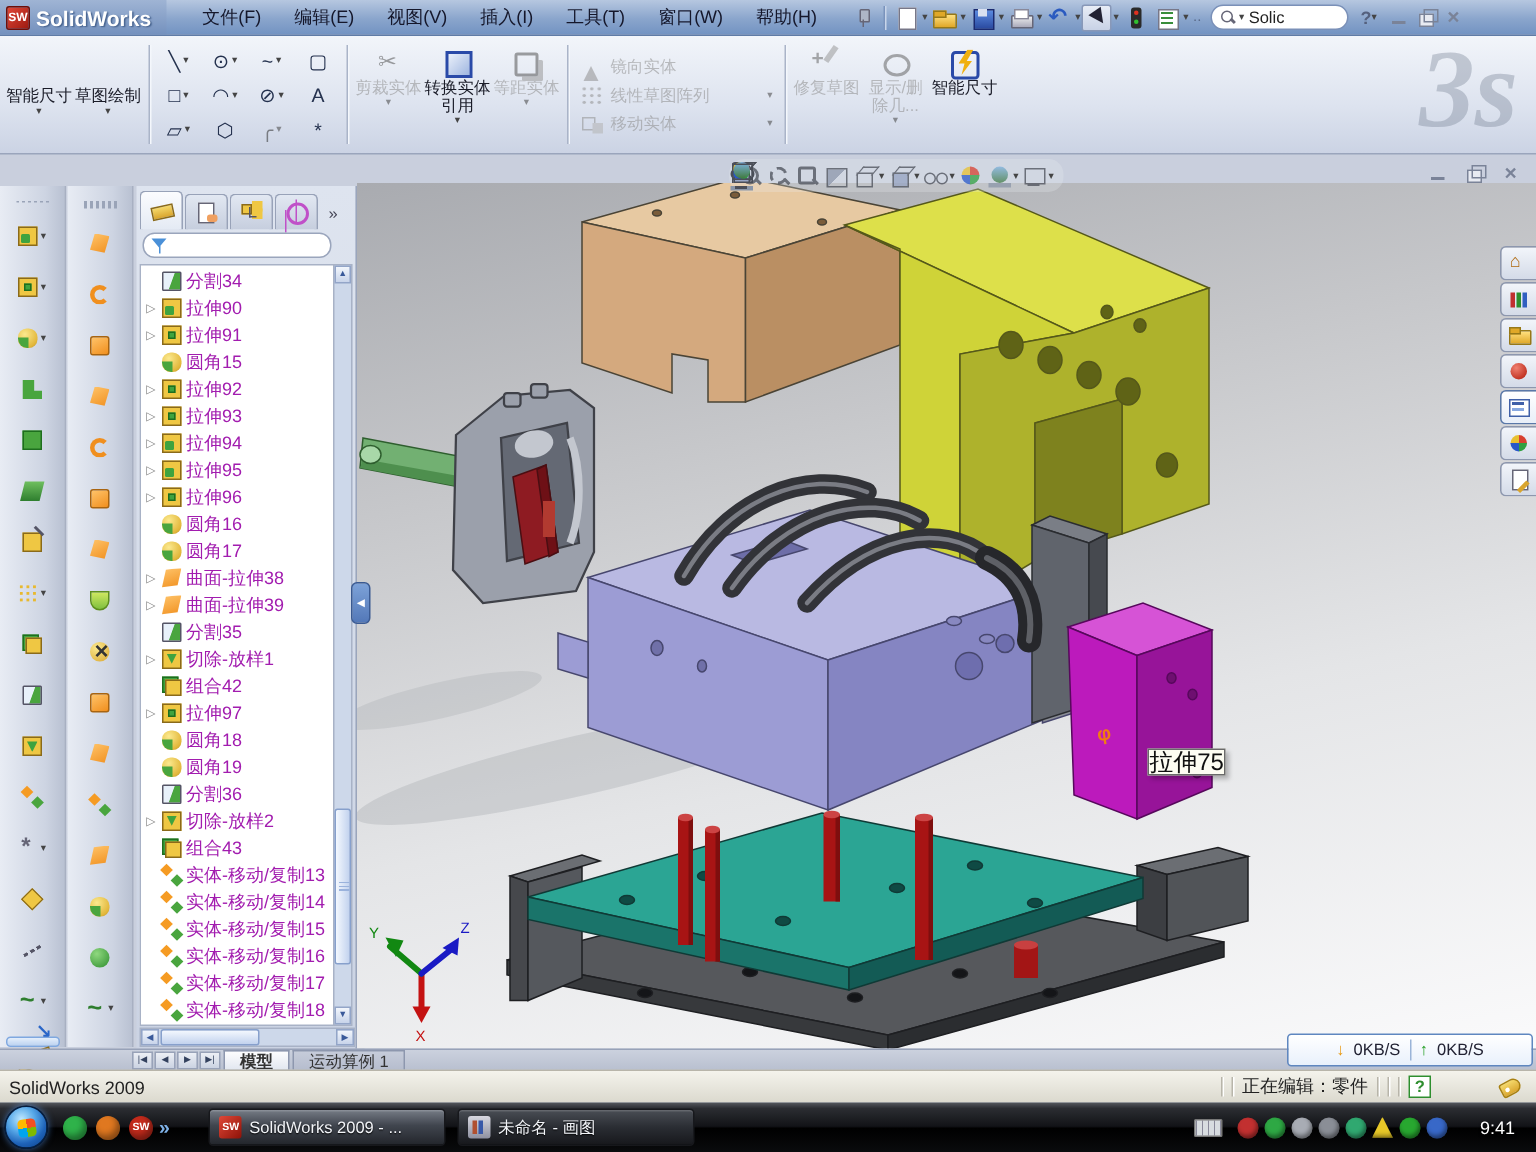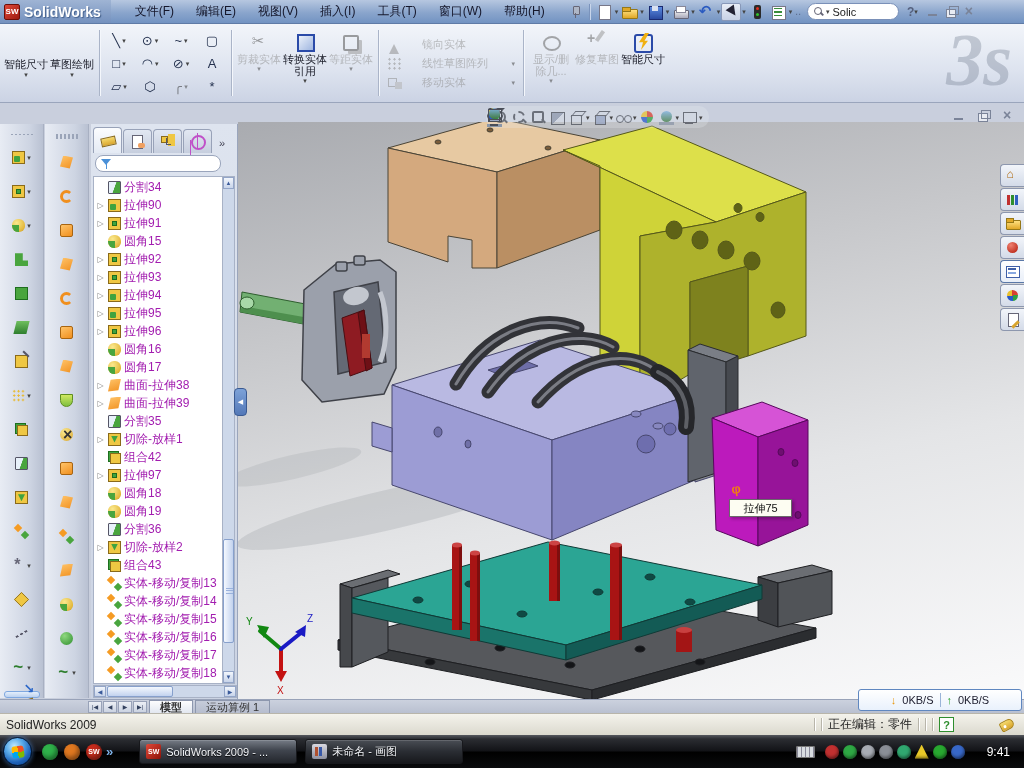--- a/index.html
+++ b/index.html
@@ -72,21 +72,21 @@
   .m-convert-entities .micon::before{content:"";position:absolute;left:3px;top:2px;width:14px;height:14px;background:linear-gradient(135deg,#EAF0FA,#9FB6E0);border:2px solid #2A4AA8}
   .m-offset-entities .micon::before{content:"";position:absolute;left:3px;top:3px;width:12px;height:12px;border:2px solid #556;border-radius:2px;box-shadow:4px 4px 0 -1px #99A}
   .m-display-delete-relations .micon::before{content:"";position:absolute;left:3px;top:4px;width:14px;height:11px;border:2px solid #667;border-radius:50%}
   .m-repair-sketch .micon::before{content:"+";position:absolute;left:1px;top:-2px;font-size:14px;font-weight:bold;color:#667}
   .m-repair-sketch .micon::after{content:"";position:absolute;right:2px;top:2px;width:12px;height:4px;background:#99A;transform:rotate(-55deg)}
   .m-quick-snaps .micon::before{content:"";position:absolute;left:4px;top:2px;width:13px;height:13px;border:2px solid #667}
   .m-quick-snaps .micon::after{content:"";position:absolute;left:8px;top:6px;width:5px;height:5px;border-radius:50%;background:#889}
   .m-rapid-sketch .micon::before{content:"";position:absolute;left:2px;top:2px;width:15px;height:15px;border:2px solid #2A4AA8;border-radius:3px}
   .m-rapid-sketch .micon::after{content:"";position:absolute;left:7px;top:1px;width:10px;height:17px;background:#F0B010;clip-path:polygon(60% 0,100% 0,55% 45%,90% 45%,20% 100%,40% 55%,0 55%)}
   #listgroup{display:flex;flex-direction:column;justify-content:center;gap:2px;padding:2px 4px}
-  .lrow{display:flex;align-items:center;gap:20px;height:17px}
+  .lrow{display:flex;align-items:center;gap:5px;height:17px}
   .licon{width:15px;height:13px;position:relative;flex:none}
   .l-mirror-entities .licon::before{content:"";position:absolute;left:2px;top:1px;width:0;height:0;border:5px solid transparent;border-bottom:10px solid #8A92A2}
   .l-linear-sketch-pattern .licon{background:radial-gradient(#8A92A2 32%,transparent 34%) 0 0/5px 4.5px}
   .l-move-entities .licon::before{content:"";position:absolute;left:1px;top:2px;width:7px;height:7px;border:1.5px solid #8A92A2}
   .l-move-entities .licon::after{content:"";position:absolute;right:0;bottom:0;width:7px;height:7px;background:#AEB4C2}
   .llabel{font-size:11px;color:#1A1C28;white-space:nowrap}
   .lcaret{margin-left:auto}
 
   
   #tabstrip{position:absolute;left:0;top:103px;width:1024px;height:19px;display:flex;align-items:flex-end;padding-left:4px;
@@ -180,22 +180,22 @@
   #hs-left{left:0}#hs-right{right:0}
   #hs-thumb{position:absolute;left:13px;top:0;width:66px;height:11px;background:linear-gradient(#F4F8FE,#C2D2EE);border:1px solid #87A0CC;border-radius:2px}
   #splitter{position:absolute;left:238px;top:124px;width:5px;height:575px;background:linear-gradient(90deg,#B2BACB,#98A2B6)}
   #collapse-btn{position:absolute;left:234px;top:388px;width:13px;height:28px;background:linear-gradient(#7DA2D8,#5378B8);
     border:1px solid #3A5A92;border-radius:4px;color:#fff;font-size:7px;display:flex;align-items:center;justify-content:center;z-index:5}
 
   
   #viewport{position:absolute;left:238px;top:122px;width:786px;height:577px;
     background:linear-gradient(168deg,#A9ABB0 0%,#C6C7CA 30%,#E4E5E7 62%,#FAFAFB 100%);overflow:hidden}
   #model-svg{position:absolute;left:0;top:0}
-  #tooltip{position:absolute;left:491px;top:377px;width:63px;height:18px;background:#FDFDF2;border:1px solid #6A6A6A;
-    font-size:11px;color:#111;display:flex;align-items:center;justify-content:center;box-shadow:2px 2px 3px rgba(0,0,0,.25)}
+  #tooltip{position:absolute;left:527px;top:377px;width:52px;height:18px;background:#FDFDF2;border:1px solid #6A6A6A;
+    font-size:16px;color:#111;display:flex;align-items:center;justify-content:center;box-shadow:2px 2px 3px rgba(0,0,0,.25)}
   
   #headsup{position:absolute;left:486px;top:106px;height:22px;display:flex;align-items:center;gap:2px;z-index:6;
     background:rgba(235,238,244,.25);border-radius:10px;padding:0 6px}
   .hslot{display:flex;align-items:center;gap:1px}
   .hicon{width:17px;height:17px;position:relative;opacity:.75}
   .h-zoom-to-fit::before,.h-zoom-to-area::before,.h-previous-view::before{content:"";position:absolute;left:2px;top:2px;width:8px;height:8px;border:2px solid #4A4E58;border-radius:50%}
   .h-zoom-to-fit::after,.h-zoom-to-area::after,.h-previous-view::after{content:"";position:absolute;left:11px;top:11px;width:5px;height:2px;background:#4A4E58;transform:rotate(45deg)}
   .h-zoom-to-area::before{border-style:dashed}
   .h-previous-view::before{border-radius:2px}
   .h-section-view::before{content:"";position:absolute;left:2px;top:3px;width:12px;height:11px;border:1.5px solid #4A4E58;
@@ -446,29 +446,29 @@
           <div class="lrow disabled m-move-entities l-move-entities h-move-entities">
           <span class="licon"></span>
           <span class="llabel">移动实体</span>
           <span class="caret lcaret">▾</span>
         </div>
         </div>
       </div>
     <div class="csep"></div>
     <div class="cgroup">
 
-    <div class="medbtn disabled m-display-delete-relations l-display-delete-relations h-display-delete-relations">
+    <div class="medbtn disabled m-repair-sketch l-repair-sketch h-repair-sketch">
+          <div class="micon"></div>
+          <div class="mlabel">修复草图</div>
+
+        </div>
+        <div class="medbtn disabled m-display-delete-relations l-display-delete-relations h-display-delete-relations">
           <div class="micon"></div>
           <div class="mlabel">显示/删除几...</div>
           <div class="caret">▾</div>
-        </div>
-        <div class="medbtn disabled m-repair-sketch l-repair-sketch h-repair-sketch">
-          <div class="micon"></div>
-          <div class="mlabel">修复草图</div>
-
         </div>
         <div class="medbtn m-rapid-sketch l-rapid-sketch h-rapid-sketch">
           <div class="micon"></div>
           <div class="mlabel">智能尺寸</div>
 
         </div>
       </div>
   </div>
 
 

